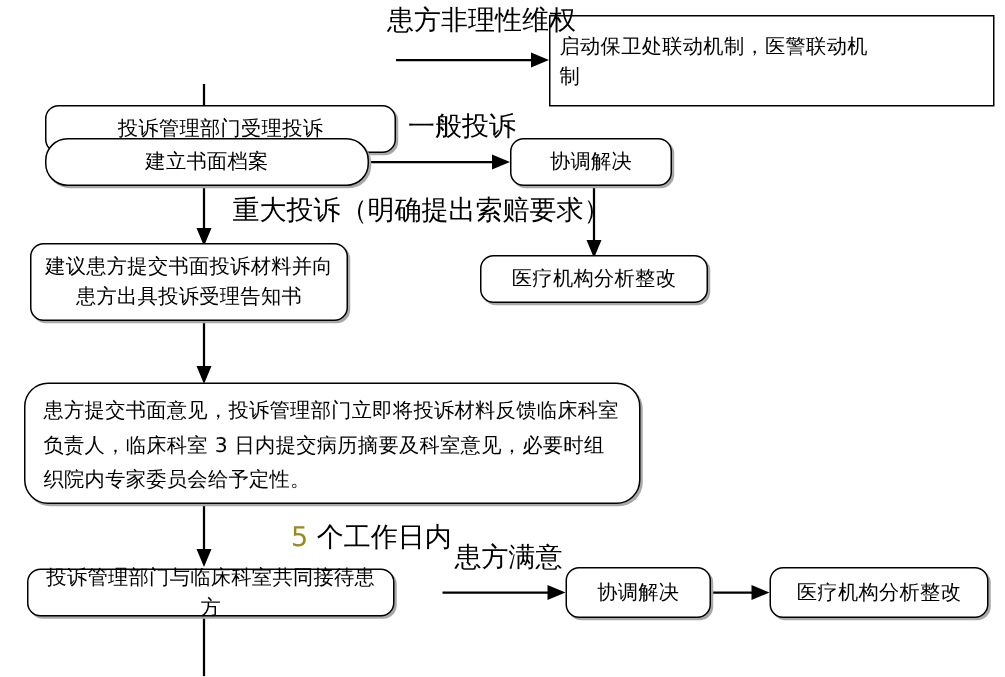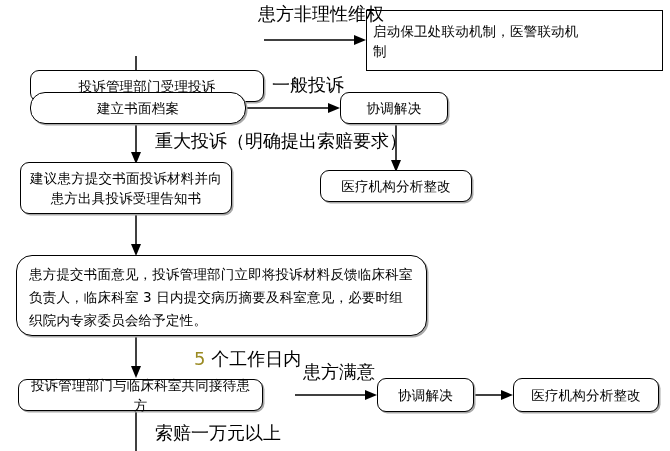--- a/index.html
+++ b/index.html
@@ -159,15 +159,14 @@
   <div class="edge-label" style="left:272px; top:76px;">一般投诉</div>
 
   <div class="edge-label" style="left:155px; top:132px;">重大投诉（明确提出索赔要求）</div>
 
   <div class="edge-label" style="left:170px; top:350px;margin-left:24px;">
     <span class="num">5</span><span> 个工作日内</span>
   </div>
 
   <div class="edge-label" style="left:303px; top:363px;">患方满意</div>
 
-  <div class="edge-label" style="left:155px; top:424px;">索赔一万元以上</div>
 
 </div>
 
 </body></html>

